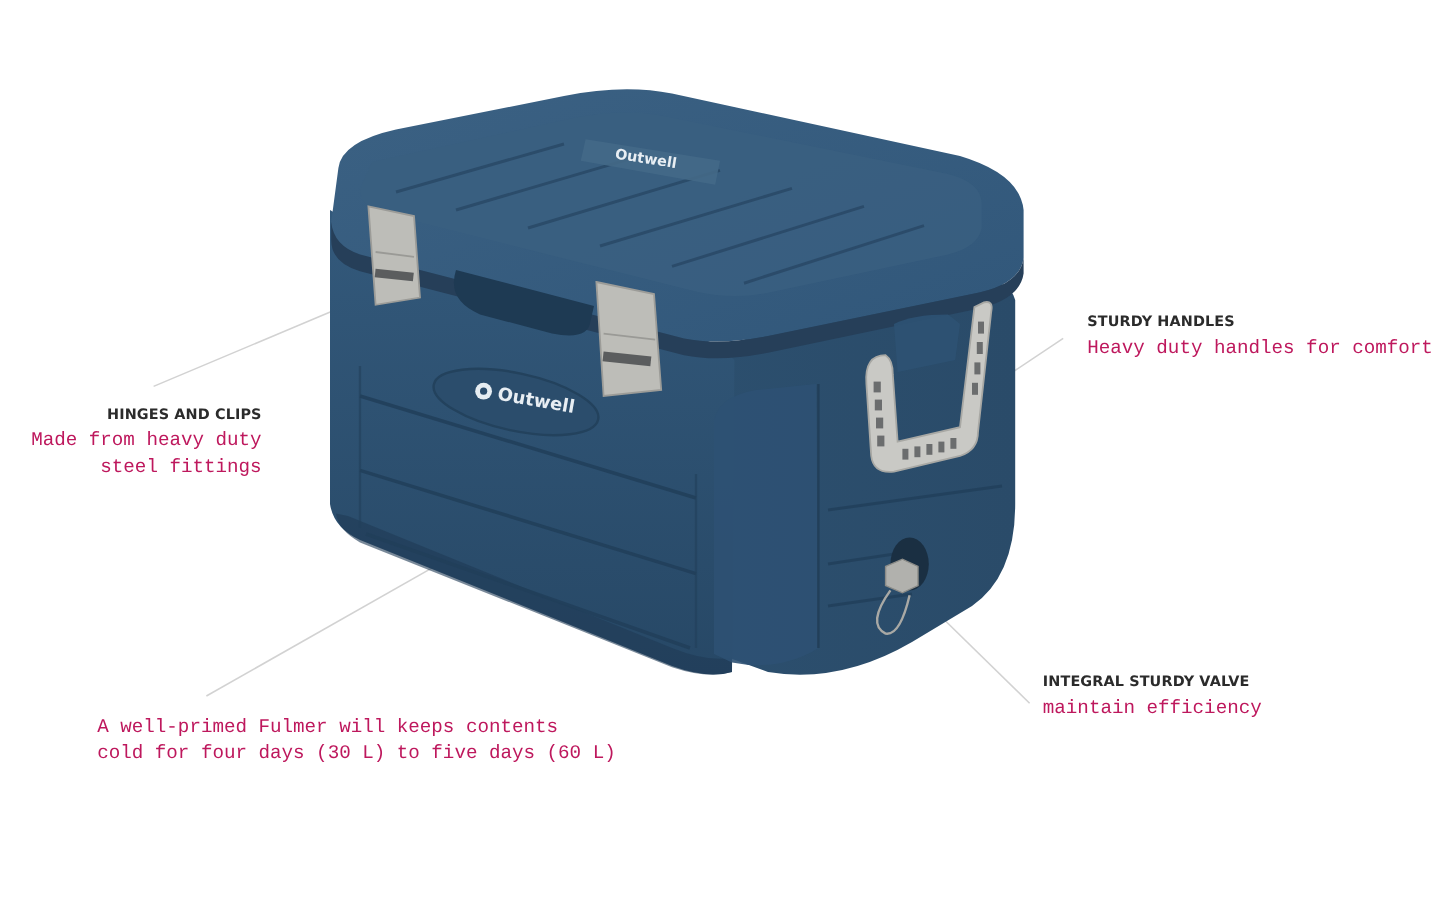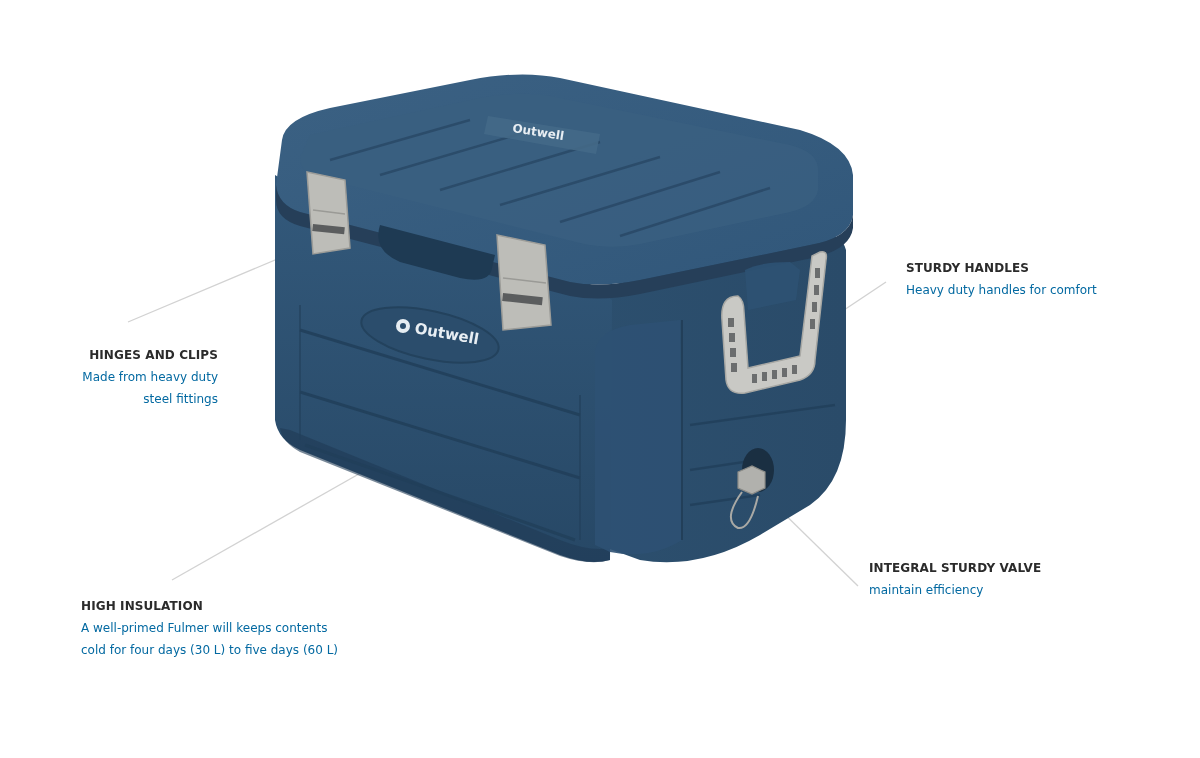--- a/index.html
+++ b/index.html
@@ -9,21 +9,21 @@
       font-family: "DejaVu Sans", "Liberation Sans", sans-serif;
     }
     .stage { position: absolute; inset: 0; }
     svg.art { position: absolute; left: 0; top: 0; }
     .callout { position: absolute; color: #3a3a3a; }
     .callout .title {
       font-weight: bold; font-size: 12px; color: #2b2b2b; letter-spacing: 0.1px;
       line-height: 22px; white-space: nowrap;
     }
     .callout .desc {
-      font-size: 12px; line-height: 22px; color: #0369a1; white-space: nowrap;
+      font-size: 16px; line-height: 22px; color: #be185d; white-space: nowrap; font-family: Liberation Mono, monospace;
     }
     .right-align { text-align: right; }
     .logo-text {
       font-family: "DejaVu Sans", sans-serif; font-weight: bold; fill: #e8eef3;
     }
   </style>
 </head>
 <body>
 
 <div class="stage">
@@ -137,35 +137,34 @@
       <path d="M745 270 Q760 262 790 262 L800 270 L796 300 L748 310 Z" fill="#2e5273" opacity="0.9"></path>
     </g>
 
     <g>
       <ellipse cx="758" cy="470" rx="16" ry="22" fill="#1a2f42"></ellipse>
       <polygon points="738,472 752,466 765,472 765,488 752,494 738,488" fill="#b1b1ad" stroke="#8c8c88" stroke-width="1.2"></polygon>
       <path d="M742 492 Q722 520 738 528 Q750 530 758 496" fill="none" stroke="#a9a9a5" stroke-width="2"></path>
     </g>
   </svg>
 
-  <div class="callout right-align" style="left:20px; top:344px; width:198px;">
+  <div class="callout right-align" style="left:20px; top:334px; width:198px;">
     <div class="title">HINGES AND CLIPS</div>
     <div class="desc">Made from heavy duty</div>
     <div class="desc">steel fittings</div>
   </div>
 
   <div class="callout" style="left:906px; top:257px;">
     <div class="title">STURDY HANDLES</div>
     <div class="desc">Heavy duty handles for comfort</div>
   </div>
 
   <div class="callout" style="left:869px; top:557px;">
     <div class="title">INTEGRAL STURDY VALVE</div>
     <div class="desc">maintain efficiency</div>
   </div>
 
   <div class="callout" style="left:81px; top:595px;">
-    <div class="title">HIGH INSULATION</div>
     <div class="desc">A well-primed Fulmer will keeps contents</div>
     <div class="desc">cold for four days (30 L) to five days (60 L)</div>
   </div>
 
 </div>
 
 </body></html>

